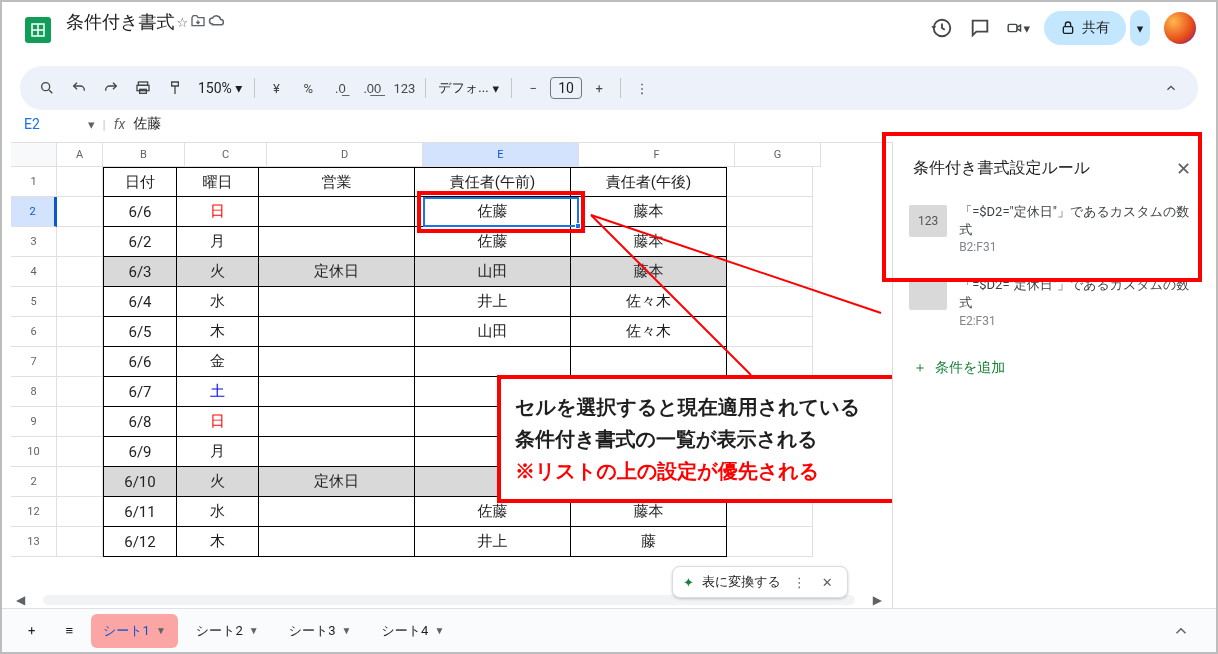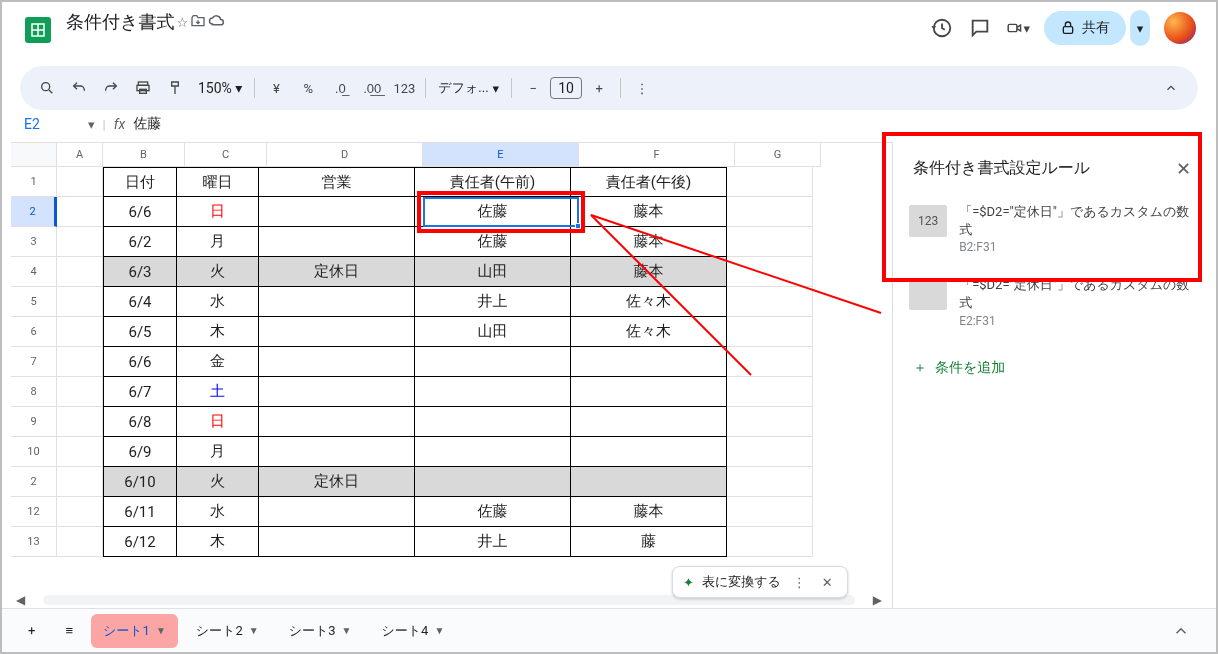--- a/index.html
+++ b/index.html
@@ -349,20 +349,25 @@
           <div class="cell wG"></div>
         </div>
       </div>
 
     <div class="sel-outline" style="top:54px; left:412px; width:156px; height:30px;">
         <div class="sel-handle"></div>
       </div>
 
     <div class="red-box" style="top:48px; left:406px; width:168px; height:42px;"></div>
 
+    <div class="callout" style="top:232px; left:486px; width:626px;">
+      <div>セルを選択すると現在適用されている</div>
+      <div>条件付き書式の一覧が表示される</div>
+      <div class="red-text">※リストの上の設定が優先される</div>
+    </div>
 
     <svg class="arrow-line" style="top:0;left:0;" width="880" height="460">
       <line x1="580" y1="72" x2="740" y2="232"></line>
       <line x1="580" y1="72" x2="870" y2="170"></line>
     </svg>
   </div>
 
   <div class="sidepanel">
     <div class="sp-header">
       <span>条件付き書式設定ルール</span>

